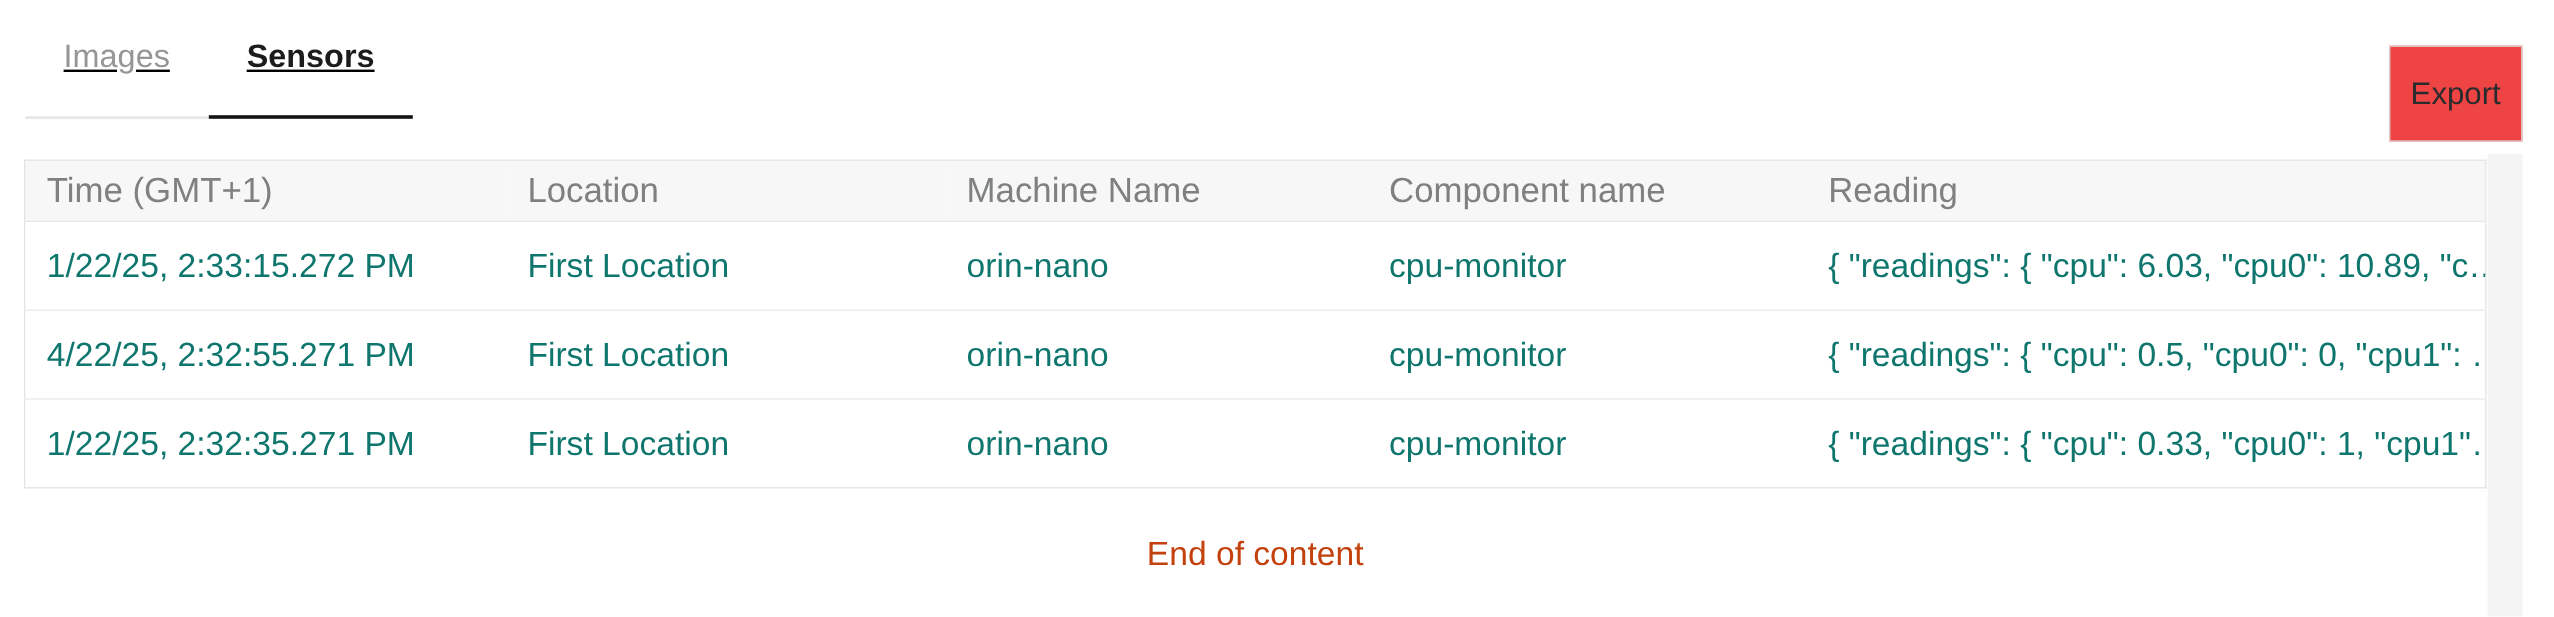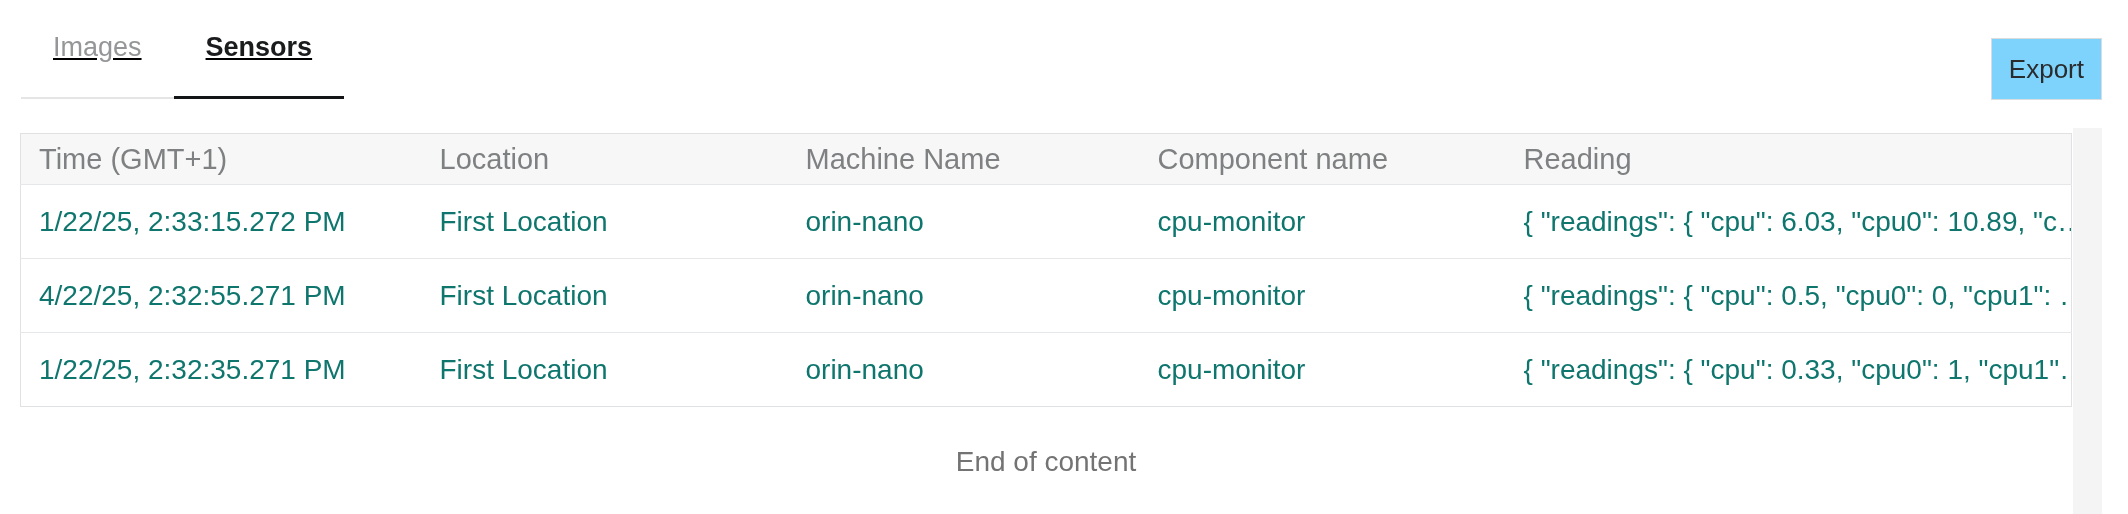--- a/index.html
+++ b/index.html
@@ -42,24 +42,24 @@
   .tab.active {
     color: #1b1c1d;
     font-weight: 700;
     border-bottom: 3px solid #131415;
   }
   .export-btn {
     position: absolute;
     top: 38px;
     right: 26px;
     box-sizing: border-box;
-    height: 62px;
+    height: 80px;
     min-width: 109px;
     padding: 0 17px;
-    background: #7dd3fc;
+    background: #ef4444;
     border: 1px solid #dbdcdd;
     color: #2a2b2c;
     font-family: "Liberation Sans", "DejaVu Sans", sans-serif;
     font-size: 26px;
     cursor: pointer;
   }
 
   
   .data-table {
     margin: 34px 0 0 20px;
@@ -107,21 +107,21 @@
     background: #f4f4f5;
   }
 
   
   .end-of-content {
     width: 2052px;
     margin-left: 20px;
     margin-top: 39px;
     text-align: center;
     font-size: 28px;
-    color: #737373;
+    color: #c2410c;
   }
 </style>
 </head>
 <body>
 
 <div class="page">
 
   <div class="topbar">
     <nav class="tabs">
       <div class="tab">Images</div>

